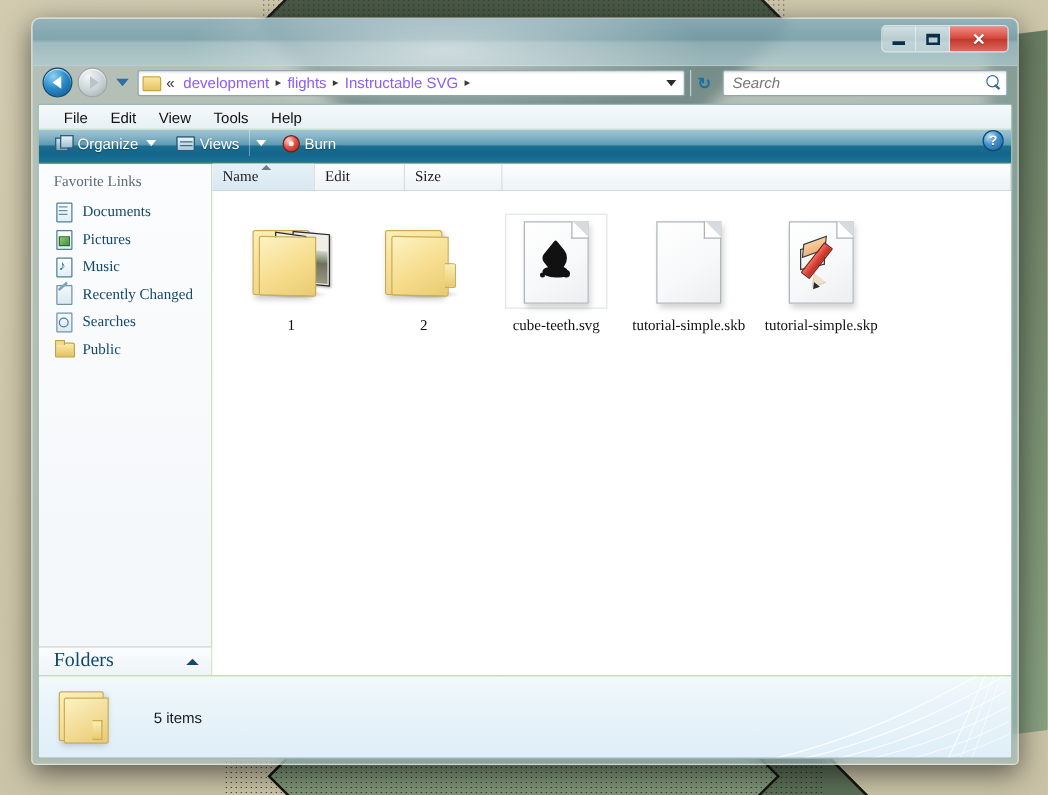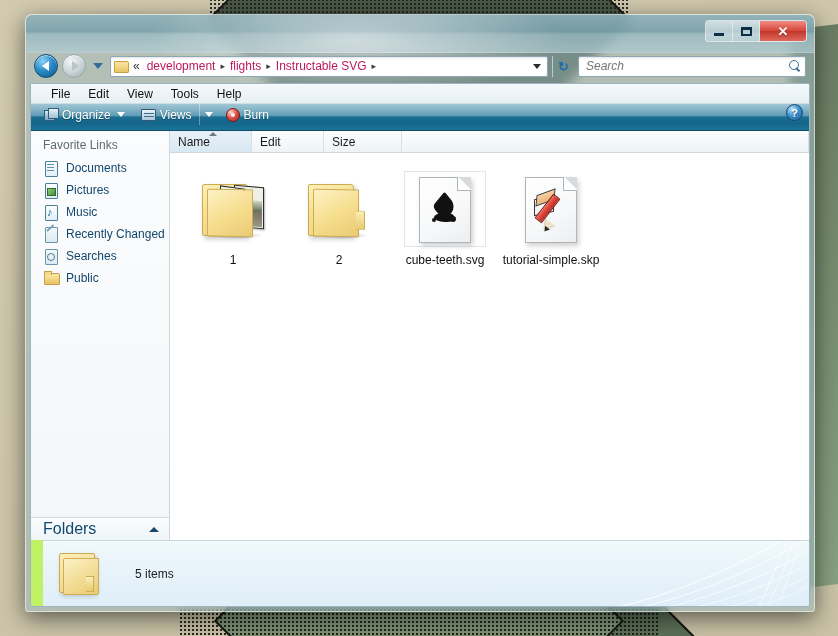--- a/index.html
+++ b/index.html
@@ -164,21 +164,21 @@
   .crumb-folder {
     width: 14px; height: 12px; flex:none; margin-right: 3px; position: relative;
   }
   .crumb-folder::before {
     content:''; position:absolute; left:0; top:1px; width:13px; height:10px;
     background: linear-gradient(180deg,#fbe6a2,#e8c463);
     border: 1px solid #c9a13e; border-radius: 1px 2px 1px 1px;
   }
   .crumb-chev { color:#333; font-size:12px; margin: 0 4px 0 2px; }
   .crumb {
-    color: #be185d; font-size: 12px; padding: 1px 3px; cursor: pointer; white-space: nowrap;
+    color: #8b5cf6; font-size: 12px; padding: 1px 3px; cursor: pointer; white-space: nowrap;
   }
   .crumb-sep {
     color:#3a3a3a; font-size:9px; margin: 0 2px; user-select:none;
   }
   .addr-drop {
     margin-left: auto; width: 16px; height: 19px; flex: none;
     display:flex; align-items:center; justify-content:center; cursor:pointer;
   }
   .addr-drop i {
     width:0;height:0;border-left:4px solid transparent;border-right:4px solid transparent;
@@ -292,21 +292,21 @@
   }
   #help-btn {
     margin-left:auto; width:17px;height:17px;border-radius:50%;
     background: radial-gradient(circle at 33% 28%, #bfe4f8 0%, #3f93cf 45%, #1c5d92 100%);
     border:1px solid #134a75; color:#fff; font-size:11px; font-weight:bold;
     display:flex;align-items:center;justify-content:center; cursor:pointer;
     text-shadow:0 1px 1px rgba(0,0,0,.4);
   }
 
   
-  #body-split { flex: 1 1 auto; display: flex; min-height: 0; }
+  #body-split { flex: 1 1 auto; display: flex; min-height: 0; font-family: Liberation Serif, serif; }
 
   
   #sidebar {
     width: 139px; flex: none;
     display:flex; flex-direction:column;
     background: linear-gradient(180deg,#fbfcfd,#f3f7f9);
     border-right: 1px solid #cfd8dc;
   }
   #fav-title {
     padding: 7px 0 5px 12px; color:#5d6b72; font-size:12px; flex:none;
@@ -512,21 +512,21 @@
     border-left:3px solid transparent;border-right:3px solid transparent;
     border-top:5px solid #2b2b2b; transform: rotate(38deg);
   }
 
   
   #statusbar {
     flex:none; height: 66px;
     background: linear-gradient(180deg,#f2f9fc 0%, #e9f4fa 35%, #dfeef8 100%);
     border-top: 1px solid #c5d6df;
     display:flex; align-items:center; padding-left: 14px; gap: 26px;
-    position: relative; overflow: hidden; margin-left: 12px;
+    position: relative; overflow: hidden;
   }
   #status-aurora {
     position:absolute; right: 0; top: -20px; width: 260px; height: 110px;
     pointer-events:none;
   }
   .status-folder { width: 52px; height: 46px; position:relative; flex:none; }
   .sf-back {
     position:absolute; left:2px; top:2px; width:36px; height:40px;
     background: linear-gradient(155deg,#fdf0b8,#ecd07e);
     border:1px solid #cbab51; border-radius:2px;
@@ -749,20 +749,28 @@
                   <div class="ink-diamond"></div>
                   <div class="ink-tail"></div>
                   <div class="ink-drop"></div>
                   <div class="ink-drop2"></div>
                 </div>
               </div>
             </div>
             <div class="caption">cube-teeth.svg</div>
           </div>
 
+          <div class="item">
+            <div class="thumb">
+              <div class="page-ico">
+                <div class="page-fold"></div>
+              </div>
+            </div>
+            <div class="caption">tutorial-simple.skb</div>
+          </div>
 
           <div class="item">
             <div class="thumb">
               <div class="page-ico">
                 <div class="page-fold"></div>
                 <div class="sketchup">
                   <div class="su-box"></div>
                   <div class="su-roof"></div>
                   <div class="su-tip"></div>
                   <div class="su-pencil"></div>

